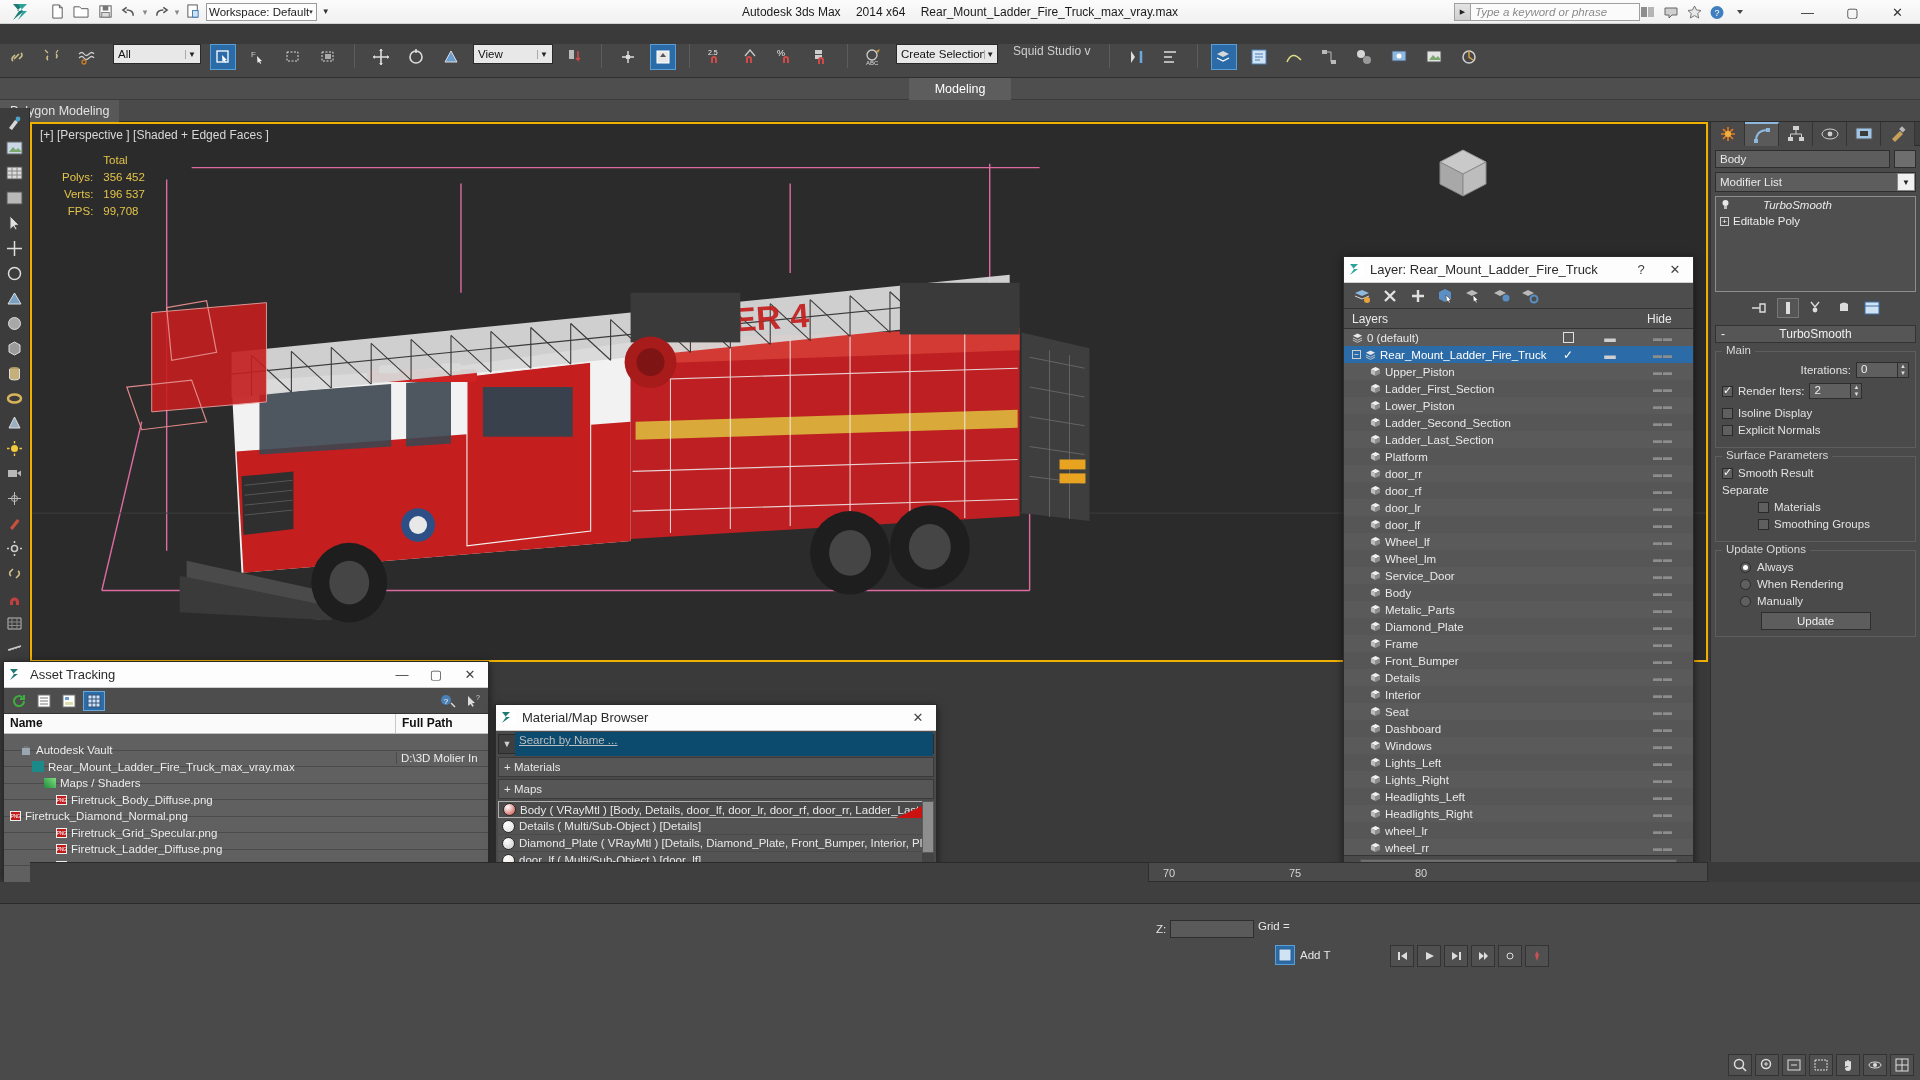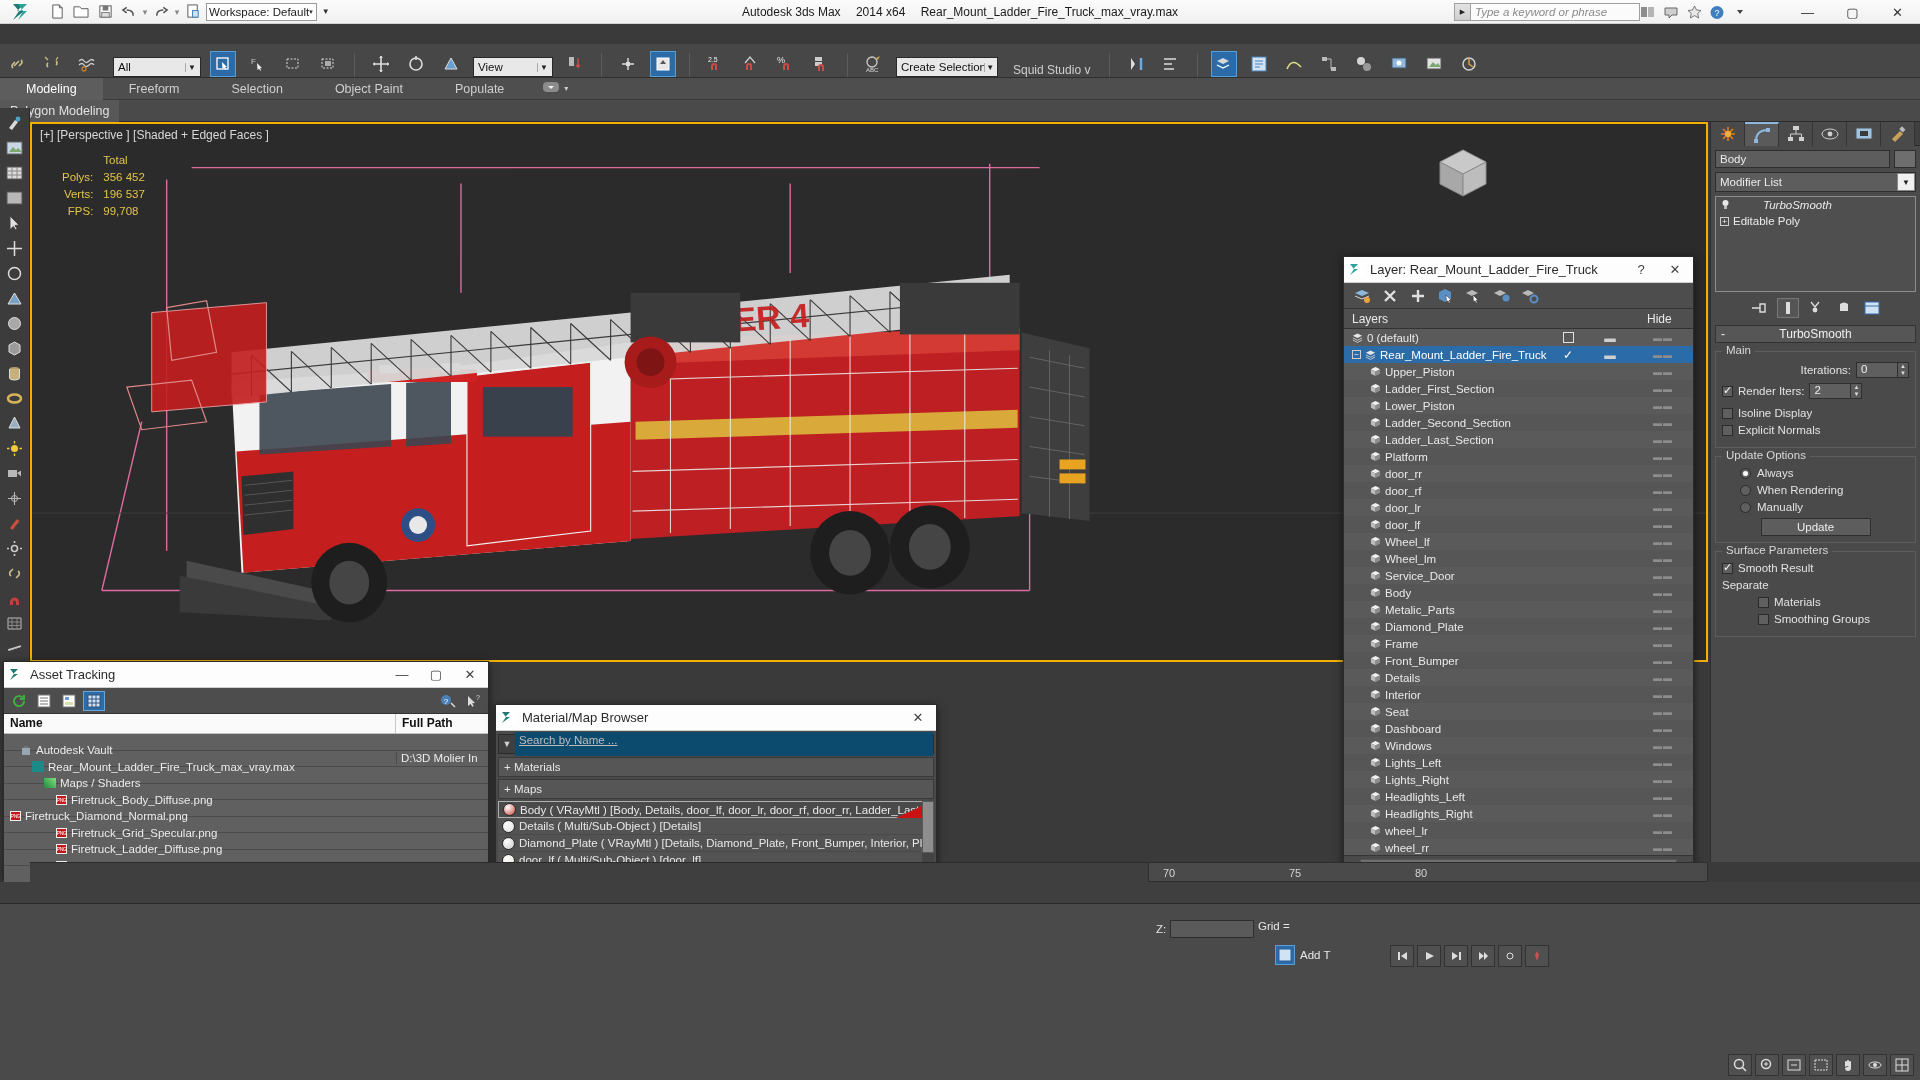--- a/index.html
+++ b/index.html
@@ -54,37 +54,37 @@
   .menubar {
     position:absolute; left:0; top:24px; width:1920px; height:20px;
     background:#777777; display:flex; align-items:center; padding-left:36px;
   }
   .menuitem { padding:0 12px; font-size:12.5px; color:#f2f2f2; line-height:20px; }
 
   
   .maintoolbar {
     position:absolute; left:0; top:44px; width:1920px; height:34px;
     background:#474747; border-bottom:1px solid #2e2e2e;
-    display:flex; align-items:flex-end; padding-left:4px; gap:9px;
+    display:flex; align-items:flex-start; padding-left:4px; gap:9px;
   }
   .tb { width:26px;height:26px; display:flex;align-items:center;justify-content:center; border:1px solid transparent; }
   .tb.actblue { background:#2b6ca8; border:1px solid #5a9fd4; }
   .vsep { width:1px; height:24px; background:#2e2e2e; margin:0 4px; border-right:1px solid #5c5c5c; }
   .combo {
     height:20px; background:#e8e8e8; border:1px solid #2a2a2a; color:#111; font-size:11.5px;
     display:flex; align-items:center; justify-content:space-between; padding:0 2px 0 4px;
   }
   .combo .cv { overflow:hidden; white-space:nowrap; }
   .combo .ca { width:13px; text-align:center; font-size:8px; color:#222; border-left:1px solid #aaa; }
   .tlabel { font-size:12px; color:#cfcfcf; padding:0 6px; }
 
   
   .ribbon {
     position:absolute; left:0; top:78px; width:1920px; height:22px;
-    background:#4e4e4e; display:flex; align-items:center; border-bottom:1px solid #3a3a3a;
+    background:#4e4e4e; display:flex; align-items:center; border-bottom:1px solid #3a3a3a;flex-direction:column;
   }
   .ribtab { padding:0 26px; font-size:12.5px; line-height:22px; color:#cfcfcf; }
   .ribtab.sel { background:#5d5d5d; color:#fff; }
   .ribbon2 {
     position:absolute; left:0; top:100px; width:1920px; height:22px;
     background:#4a4a4a; display:flex; align-items:center; border-bottom:1px solid #2c2c2c;
   }
   .ribbon2 .lbl { padding:0 10px; font-size:12.5px; color:#e2e2e2; background:#585858; line-height:22px; }
 
   
@@ -1628,53 +1628,53 @@
         <span class="chk"></span>
         <span>Isoline Display</span>
       </div>
       <div class="row">
         <span class="chk"></span>
         <span>Explicit Normals</span>
       </div>
     </div>
 
     <div class="group">
+      <div class="gtitle">Surface Parameters</div>
+      <div class="row">
+        <span class="chk on"></span>
+        <span>Smooth Result</span>
+      </div>
+      <div class="row">
+        <span>Separate</span>
+      </div>
+      <div class="row" style="padding-left:36px;">
+        <span class="chk"></span>
+        <span>Materials</span>
+      </div>
+      <div class="row" style="padding-left:36px;">
+        <span class="chk"></span>
+        <span>Smoothing Groups</span>
+      </div>
+    </div>
+
+    <div class="group">
       <div class="gtitle">Update Options</div>
       <div class="row" style="padding-left:18px;">
         <span class="rad on"></span>
         <span>Always</span>
       </div>
       <div class="row" style="padding-left:18px;">
         <span class="rad"></span>
         <span>When Rendering</span>
       </div>
       <div class="row" style="padding-left:18px;">
         <span class="rad"></span>
         <span>Manually</span>
       </div>
       <div class="btnwide">Update</div>
-    </div>
-
-    <div class="group">
-      <div class="gtitle">Surface Parameters</div>
-      <div class="row">
-        <span class="chk on"></span>
-        <span>Smooth Result</span>
-      </div>
-      <div class="row">
-        <span>Separate</span>
-      </div>
-      <div class="row" style="padding-left:36px;">
-        <span class="chk"></span>
-        <span>Materials</span>
-      </div>
-      <div class="row" style="padding-left:36px;">
-        <span class="chk"></span>
-        <span>Smoothing Groups</span>
-      </div>
     </div>
   </div>
 
   <div class="timeline"></div>
   <div class="bottombar">
     <div class="trackbar"></div>
   </div>
 
   <div class="ruler">
     <span class="tick" style="left:14px;">70</span>

